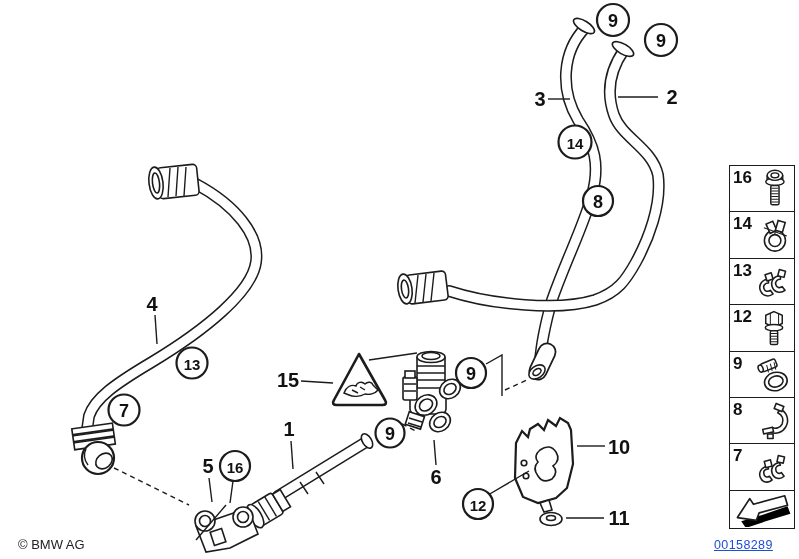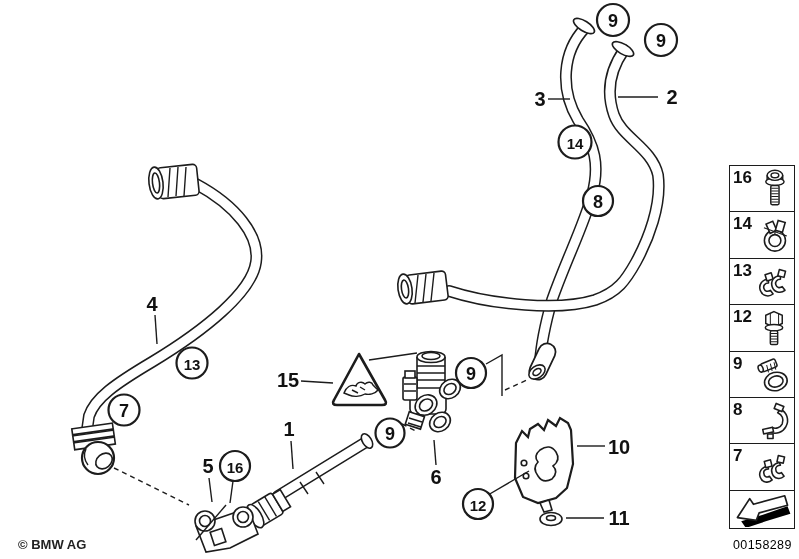--- a/index.html
+++ b/index.html
@@ -19,23 +19,23 @@
   .callout text.two{font-size:15px;}
   .plainlab{font-size:20px;}
   
   .legend{position:absolute;left:729px;top:165px;width:66px;}
   .cell{position:relative;box-sizing:border-box;width:66px;height:48px;
         border:1.6px solid #1c1c1c;margin-top:-1.6px;background:#fff;}
   .cell:first-child{margin-top:0;}
   .cell .num{position:absolute;left:3px;top:2px;font-size:17px;font-weight:bold;color:#111;}
   .cell svg{position:absolute;right:1px;top:2px;}
   .cell.arrowcell{height:39px;}
-  .copyright{position:absolute;left:18px;top:537px;font-size:13px;font-weight:bold;color:#222;}
-  .docnum{position:absolute;left:733px;top:538px;width:64px;font-size:12.5px;color:#000000;
-          letter-spacing:.4px;}
+  .copyright{position:absolute;left:18px;top:537px;font-size:13px;font-weight:normal;color:#222;}
+  .docnum{position:absolute;left:714px;top:538px;width:64px;font-size:12.5px;color:#1d4ed8;
+          letter-spacing:.4px;text-decoration:underline;}
 </style>
 </head>
 <body>
 
 <div class="stage">
 
   <svg id="art" width="799" height="559" viewBox="0 0 799 559">
 
     <g>
       <path class="hoseO" d="M585,28 C562,52 560,90 578,120 C595,145 600,165 592,195 C584,225 566,260 552,300 C545,325 541,345 540,362"></path>

